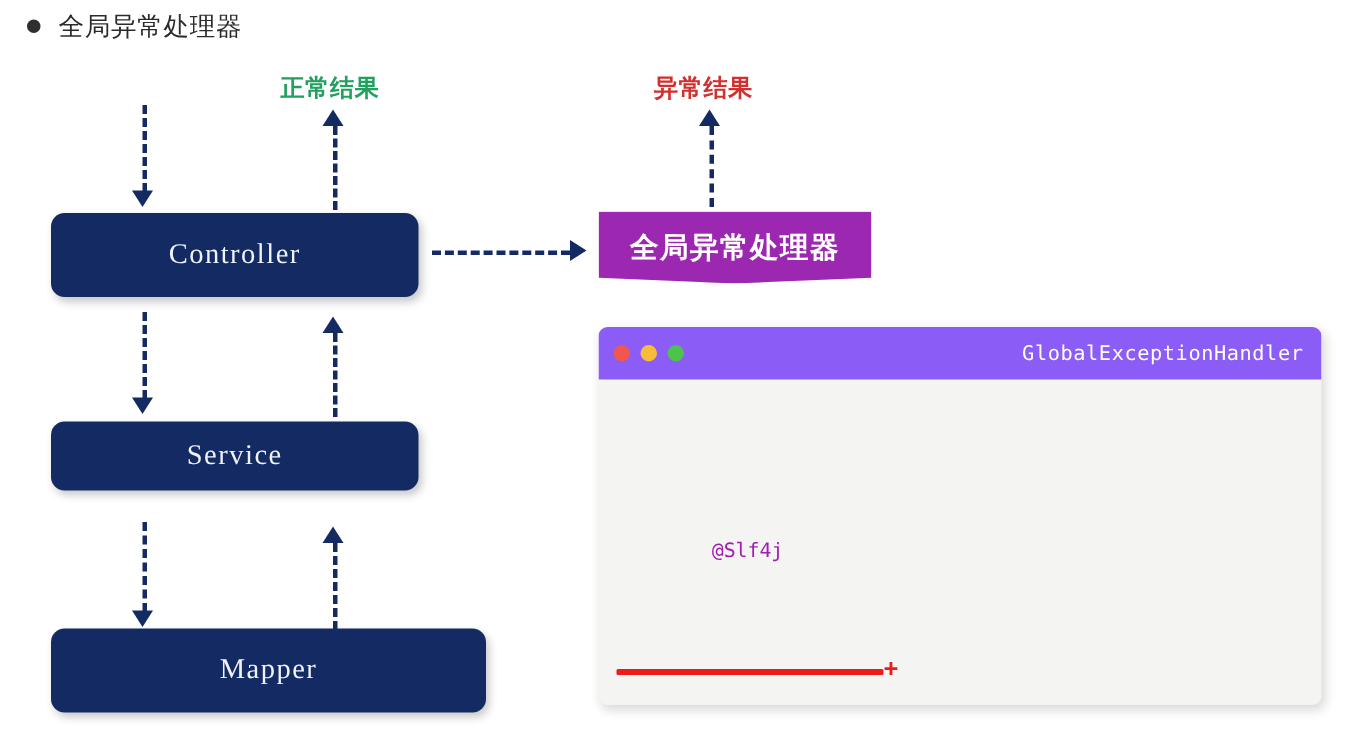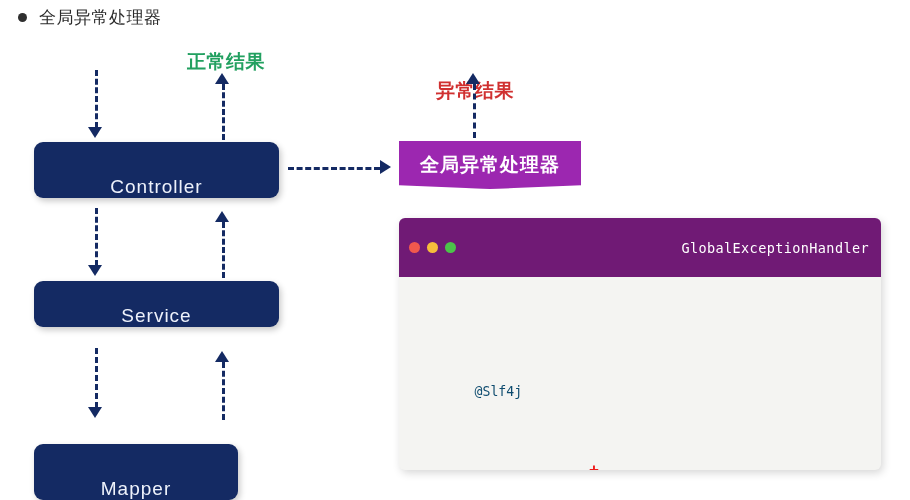--- a/index.html
+++ b/index.html
@@ -16,85 +16,85 @@
   .title-row{position:absolute;left:18px;top:6px;display:flex;align-items:center;gap:12px;}
   .bullet{width:9px;height:9px;border-radius:50%;background:#2f2f2f;display:block;}
   .title-text{font-size:17px;color:#2b2b2b;letter-spacing:.5px;}
 
   
   .nav-box{
     position:absolute;
     background:#142a63;
     border-radius:9px;
     color:#eef2fb;
-    font-family:Liberation Sans, sans-serif;
+    font-family:Liberation Serif, serif;
     font-size:19px;
-    display:flex;align-items:flex-end;justify-content:center;
+    display:flex;align-items:center;justify-content:center;
     box-shadow:2px 3px 6px rgba(0,0,0,.22);
     letter-spacing:1px;
   }
   #box-controller{left:34px;top:142px;width:245px;height:56px;}
   #box-service{left:34px;top:281px;width:245px;height:46px;}
-  #box-mapper{left:34px;top:444px;width:204px;height:56px;}
+  #box-mapper{left:34px;top:419px;width:290px;height:56px;}
 
   .purple-box{
     position:absolute;left:399px;top:141px;width:182px;height:48px;
     background:#9c27b0;
     color:#ffffff;
     font-size:19px;font-weight:bold;
     display:flex;align-items:center;justify-content:center;
     letter-spacing:1px;
     box-shadow:1px 2px 5px rgba(0,0,0,.20);
     clip-path:polygon(0 0,100% 0,100% 92%,50% 100%,0 92%);
   }
 
   
-  .flow-label{position:absolute;font-size:19px;font-weight:bold;letter-spacing:.5px;}
+  .flow-label{position:absolute;font-size:16px;font-weight:bold;letter-spacing:.5px;}
   #lbl-normal{left:187px;top:49px;color:#22a060;}
-  #lbl-error{left:436px;top:49px;color:#d03030;margin-top:29px;}
+  #lbl-error{left:436px;top:49px;color:#d03030;}
 
   
   .vline{position:absolute;width:0;border-left:3px dashed #142a63;}
   .hline{position:absolute;height:0;border-top:3px dashed #142a63;}
   .arrow-head{position:absolute;width:0;height:0;}
   .ah-down{border-left:7px solid transparent;border-right:7px solid transparent;border-top:11px solid #142a63;}
   .ah-up{border-left:7px solid transparent;border-right:7px solid transparent;border-bottom:11px solid #142a63;}
   .ah-right{border-top:7px solid transparent;border-bottom:7px solid transparent;border-left:11px solid #142a63;}
 
   
   .code-window{
     position:absolute;left:399px;top:218px;width:482px;height:252px;
     border-radius:6px;overflow:hidden;
     box-shadow:2px 3px 8px rgba(0,0,0,.16);
     background:#f4f4f2;
   }
   .code-titlebar{
-    height:27px;background:#701a75;
-    display:flex;align-items:center;padding:16px 10px;
+    height:27px;background:#8b5cf6;
+    display:flex;align-items:center;padding:4px 10px;
     position:relative;
   }
   .dots{display:flex;gap:7px;}
   .dot{width:11px;height:11px;border-radius:50%;}
   .dot.red{background:#f1584d;}
   .dot.yellow{background:#f6bd3b;}
   .dot.green{background:#4cc34a;}
   .code-title{
     position:absolute;right:12px;top:50%;transform:translateY(-50%);
     color:#ffffff;font-size:13.5px;
     font-family:"DejaVu Sans Mono","Liberation Mono",monospace;
     letter-spacing:.4px;
   }
   .code-body{
     padding:9px 0 0 0;
     font-family:"DejaVu Sans Mono","Liberation Mono",monospace;
     font-size:13.2px;line-height:1.78;
     color:#2e2e2e;white-space:pre;
   }
   .code-line{padding-left:12px;position:relative;height:23.5px;}
-  .anno{color:#0c4a6e;margin-top:46px;}
+  .anno{color:#a21caf;margin-top:46px;}
 
   .red-underline{
     position:absolute;background:#ee1b1b;height:4px;border-radius:1px;
   }
   .plus-mark{
     position:absolute;color:#ee1b1b;font-size:17px;font-weight:bold;
     font-family:"Liberation Sans",sans-serif;
   }
 </style>
 </head>

